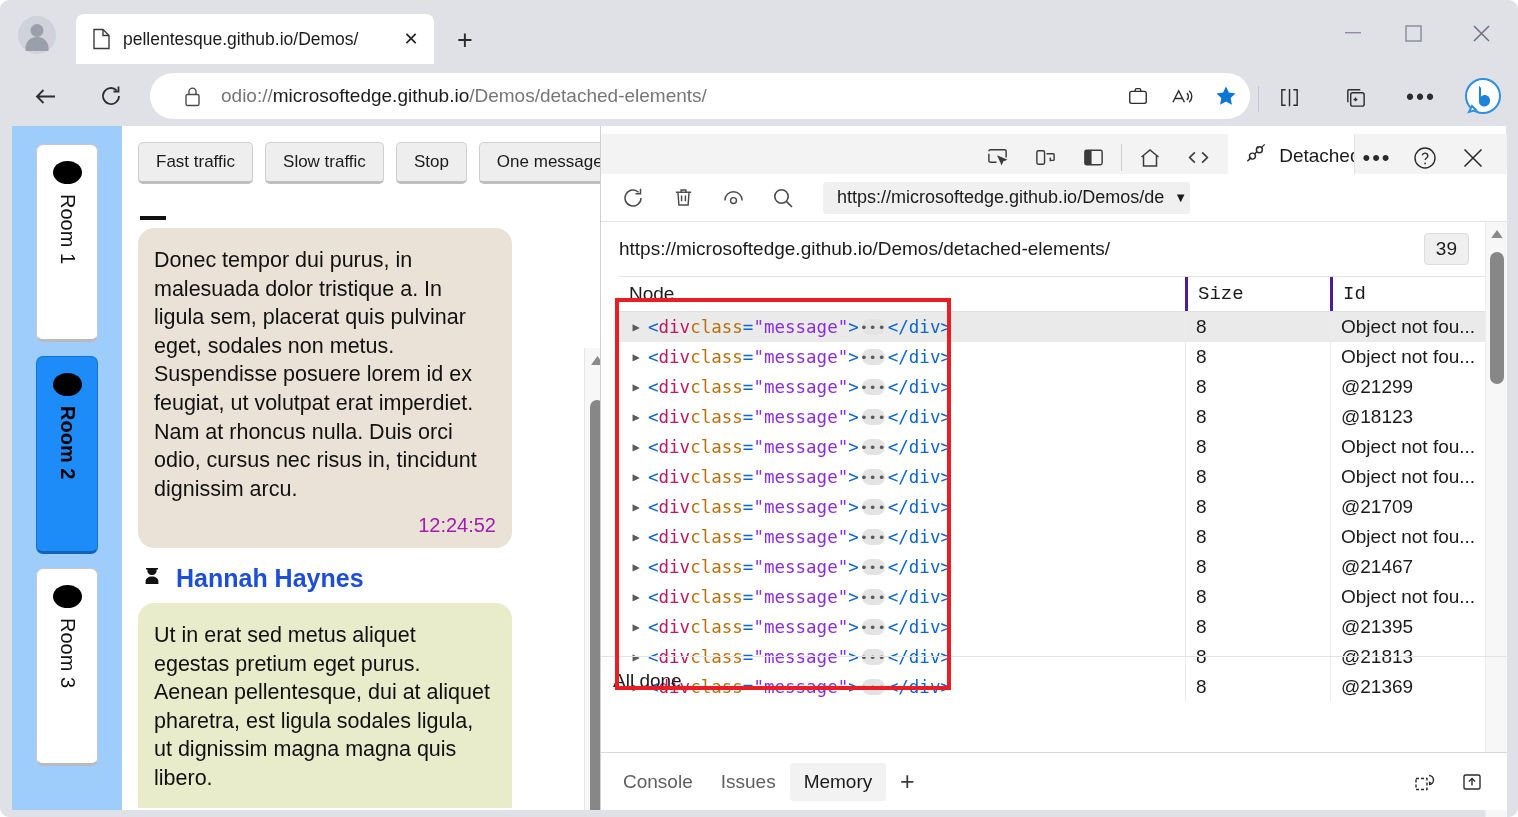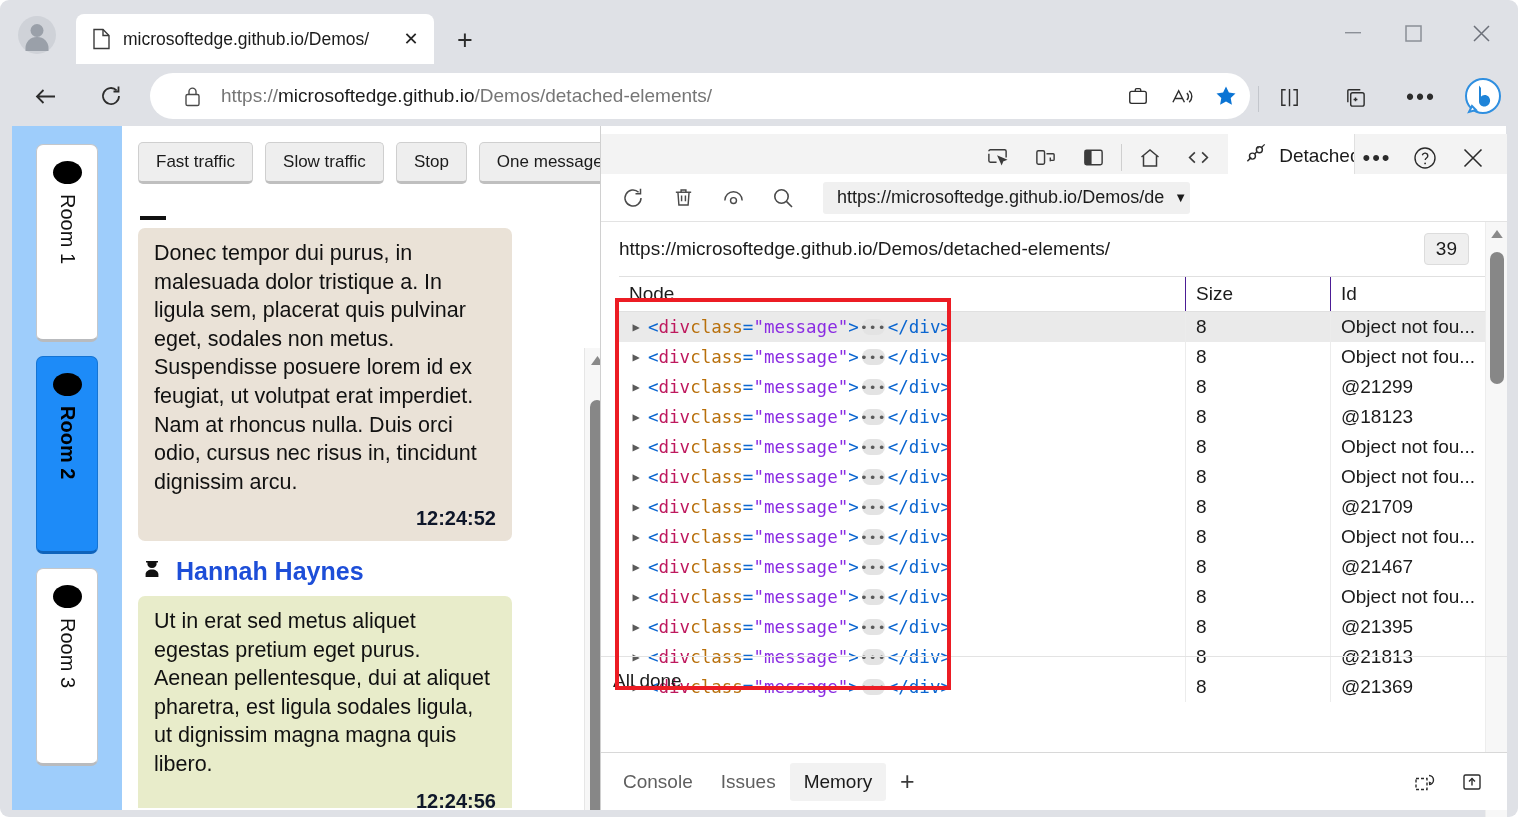--- a/index.html
+++ b/index.html
@@ -131,26 +131,26 @@
   }
   #chat-scroll {
     position: absolute; left: 16px; top: 84px; width: 446px; height: 598px; overflow: hidden;
   }
   #msg-divider { width: 26px; height: 4px; background: #111; margin: 6px 0 8px 2px; }
   .chat-sender {
     display: flex; align-items: center; gap: 12px;
     font-size: 25px; font-weight: bold; color: #1d4ed8; margin: 16px 0 9px 2px;
   }
   .chat-bubble {
-    border-radius: 7px; padding: 11px 16px 9px 16px; font-size: 21.5px; line-height: 1.33;
+    border-radius: 16px; padding: 18px 16px 9px 16px; font-size: 21.5px; line-height: 1.33;
     color: #111; width: 374px;
   }
   .chat-bubble.beige { background: #eae2d7; }
   .chat-bubble.olive { background: #e8ecca; }
-  .chat-time { text-align: right; font-size: 20px; color: #0f172a; margin-top: 9px; font-weight: bold; }
+  .chat-time { text-align: right; font-size: 20px; color: #a21caf; margin-top: 9px; }
   #chat-scrollbar {
     position: absolute; left: 572px; top: 222px; width: 24px; height: 588px; background: #f7f7f7;
     border-left: 1px solid #e6e6e6;
   }
   .sb-arrow {
     position: absolute; left: 0; width: 24px; height: 24px;
     display: flex; align-items: center; justify-content: center;
   }
   .sb-thumb { position: absolute; left: 5px; width: 14px; border-radius: 7px; background: #878787; }
 
@@ -210,21 +210,21 @@
     background: #efefef; border: 1px solid #dcdcdc; border-radius: 4px;
     padding: 4px 11px; font-size: 19px; color: #1b1b1b;
   }
 
   #dt-table { position: absolute; left: 18px; top: 150px; width: 866px; height: 564px; }
   #dt-thead {
     display: flex; height: 36px; border-top: 1px solid #e0e0e0; border-bottom: 1px solid #e0e0e0;
     font-size: 19px; color: #1b1b1b;
   }
   #dt-thead .th { display: flex; align-items: center; padding-left: 10px; }
-  #dt-thead .th + .th { border-left: 1px solid #4c1d95; }
+  #dt-thead .th + .th { border-left: 3px solid #4c1d95; font-family: Liberation Mono, monospace; }
   .col-node { width: 566px; }
   .col-size { width: 145px; }
   .col-id   { width: 155px; }
   .dt-row { display: flex; height: 30px; font-size: 19px; color: #1b1b1b; }
   .dt-row.alt { background: #eaeaea; }
   .dt-row .cell { display: flex; align-items: center; padding-left: 10px; }
   .dt-row .cell + .cell { border-left: 1px solid #ececec; }
   .node-cell {
     font-family: "DejaVu Sans Mono", monospace; font-size: 17.5px; white-space: nowrap; gap: 0;
   }
@@ -284,21 +284,21 @@
       <div class="body"></div>
     </div>
 
     <div id="browser-tab">
       <span class="page-icon">
         <svg width="19" height="22" viewBox="0 0 19 22" fill="none" stroke="#3b3b3b" stroke-width="1.4">
           <path d="M2 1.5h9l6 6v13H2z"></path>
             <path d="M11 1.5v6h6"></path>
         </svg>
       </span>
-      <span class="tab-title">microsoftedge.github.io/Demos/</span>
+      <span class="tab-title">pellentesque.github.io/Demos/</span>
       <span class="tab-close">✕</span>
     </div>
 
     <div id="new-tab-button">+</div>
 
     <div class="win-btn" id="win-min">
       <svg width="16" height="2" viewBox="0 0 16 2">
           <rect width="16" height="1.4" fill="#8b8f97"></rect>
         </svg>
     </div>
@@ -328,21 +328,21 @@
     </div>
 
     <div id="omnibox">
       <span class="lock-icon">
         <svg width="17" height="21" viewBox="0 0 17 21" fill="none" stroke="#4a4a4a" stroke-width="1.4">
           <rect x="2" y="8.5" width="13" height="11" rx="1.6"></rect>
             <path d="M5 8.5V5.6a3.5 3.5 0 0 1 7 0v2.9"></path>
         </svg>
       </span>
       <span id="url-text">
-        <span>https://</span><b>microsoftedge.github.io</b><span>/Demos/detached-elements/</span>
+        <span>odio://</span><b>microsoftedge.github.io</b><span>/Demos/detached-elements/</span>
       </span>
       <span class="obx-icon">
         <svg width="22" height="22" viewBox="0 0 24 24" fill="none" stroke="#2d2d2d" stroke-width="1.5">
           <rect x="3" y="7" width="18" height="13" rx="2"></rect>
             <path d="M9 7V5.5A1.5 1.5 0 0 1 10.5 4h3A1.5 1.5 0 0 1 15 5.5V7"></path>
         </svg>
       </span>
       <span class="obx-icon">
         <svg width="23" height="23" viewBox="0 0 24 24" fill="none" stroke="#2d2d2d" stroke-width="1.5">
           <path d="M2 18L8 6l6 12M4.4 14h7.2"></path>

